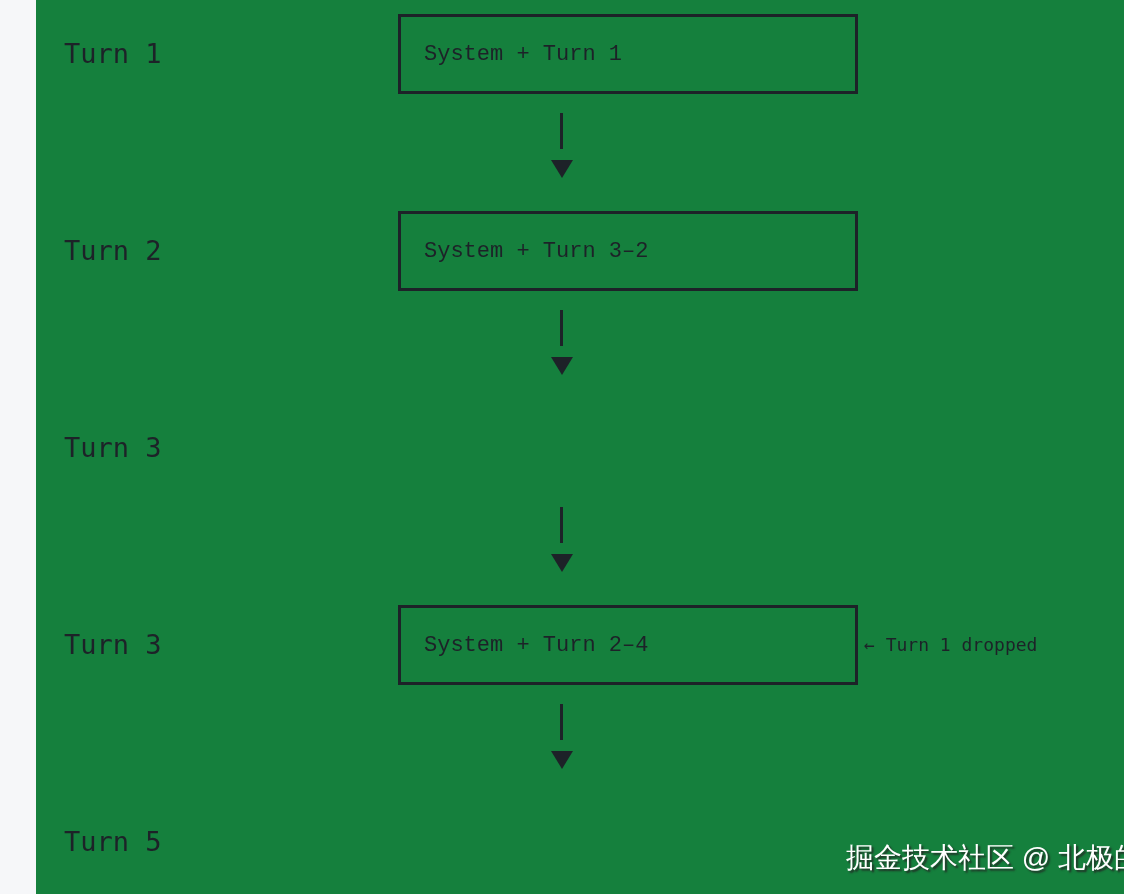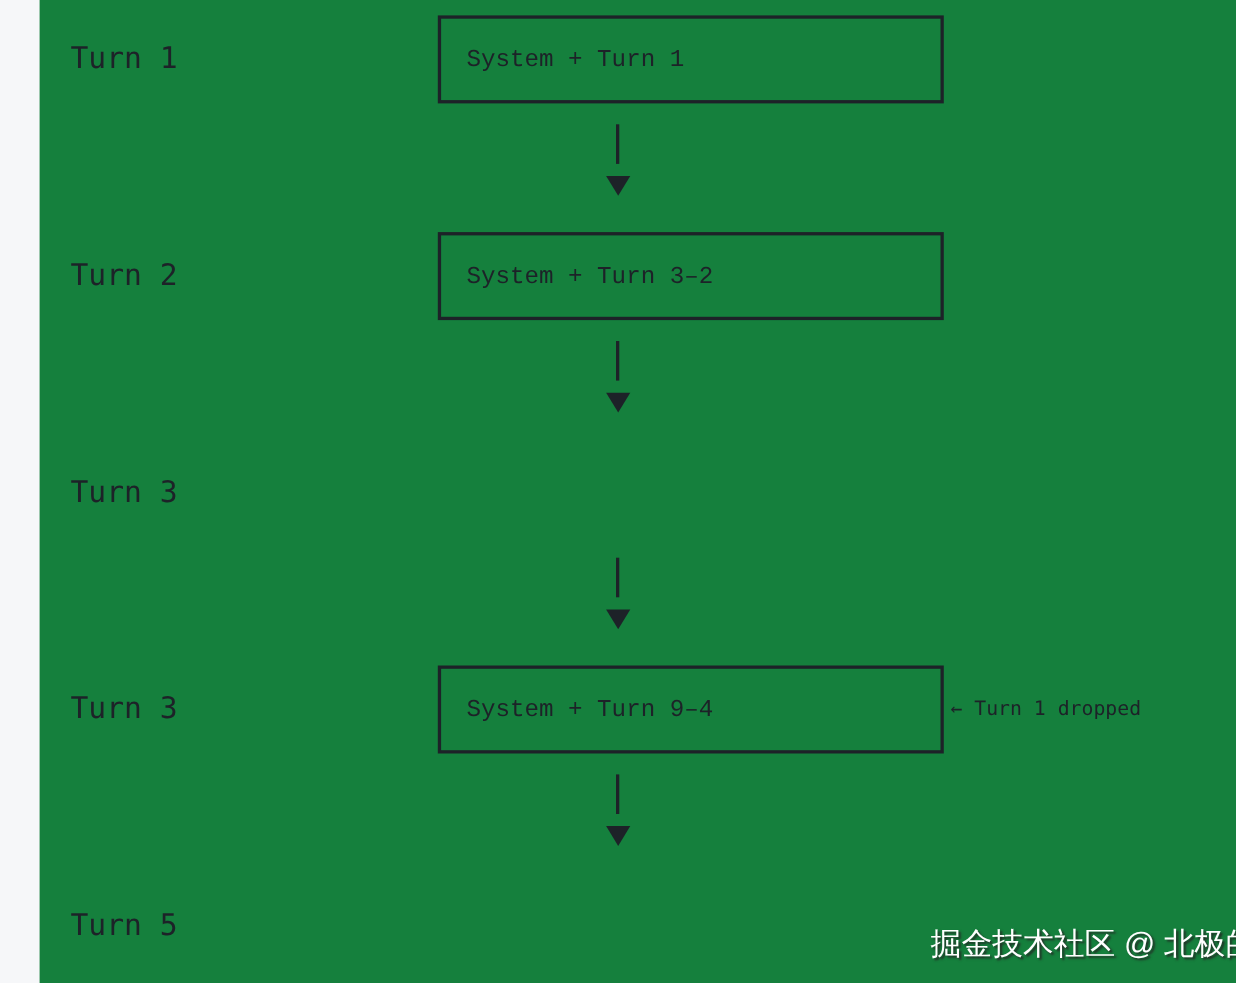--- a/index.html
+++ b/index.html
@@ -100,21 +100,21 @@
   <div class="turn-label r1">Turn 2</div>
   <div class="ctx-box r1">System + Turn 3–2</div>
   <div class="conn-line r1"></div>
   <div class="conn-head r1"></div>
 
   <div class="turn-label r2">Turn 3</div>
   <div class="conn-line r2"></div>
   <div class="conn-head r2"></div>
 
   <div class="turn-label r3">Turn 3</div>
-  <div class="ctx-box r3">System + Turn 9–4</div>
+  <div class="ctx-box r3">System + Turn 2–4</div>
   <div class="annotation r3">← Turn 1 dropped</div>
   <div class="conn-line r3"></div>
   <div class="conn-head r3"></div>
 
   <div class="turn-label r4">Turn 5</div>
 
   <div class="watermark">掘金技术社区 @ 北极的树</div>
 
 </div>
 

